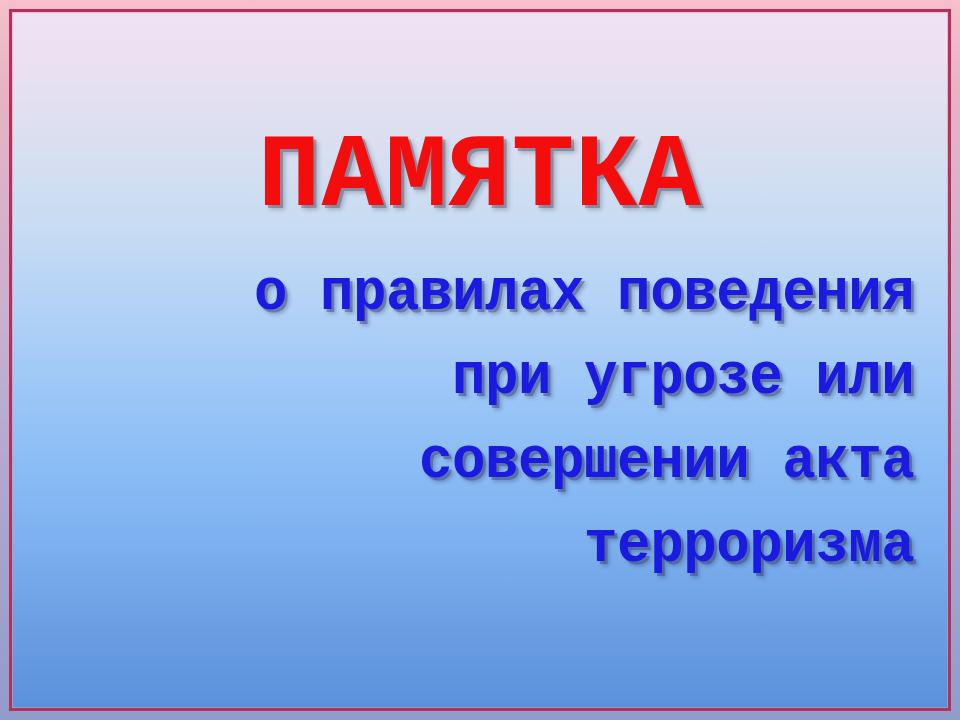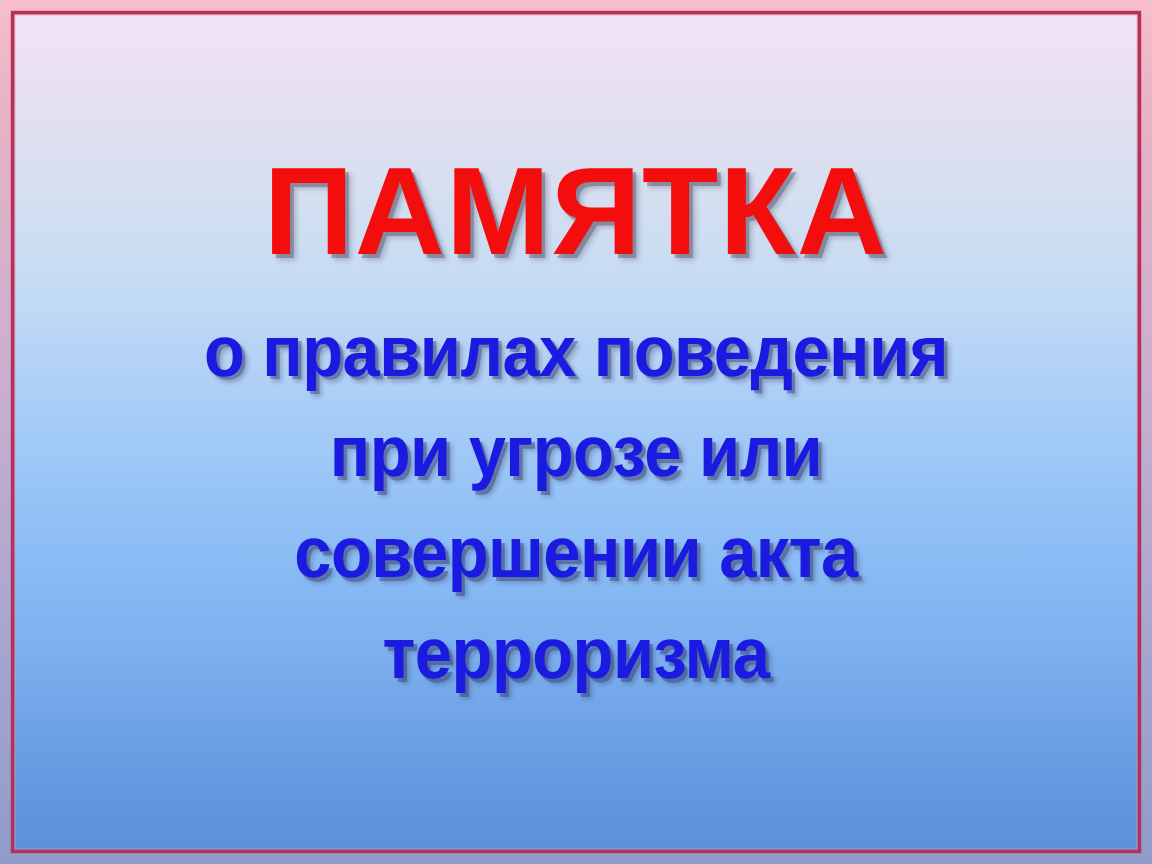--- a/index.html
+++ b/index.html
@@ -8,21 +8,21 @@
     padding: 0;
     background: #6d8fc0;
   }
 
   
   .slide {
     position: relative;
     width: 960px;
     height: 720px;
     overflow: hidden;
-    font-family: Liberation Sans, sans-serif;
+    font-family: Liberation Mono, monospace;
     
     background: linear-gradient(180deg,
         #f6bfcb 0%,
         #e8b3c4 12%,
         #c9afd0 45%,
         #a9a6cf 72%,
         #8f9cc9 100%);
     box-sizing: border-box;
   }
 
@@ -80,21 +80,21 @@
     white-space: nowrap;
     margin-top: 112px;
   }
 
   
   .subhead {
     margin: 0;
     padding: 0;
     list-style: none;
     margin-top: 22px;
-    text-align: center;
+    text-align: right;
     width: 100%;
   }
 
   .subhead-line {
     display: block;
     font-size: 60px;
     line-height: 84px;
     font-weight: bold;
     font-stretch: condensed;
     letter-spacing: -0.5px;

